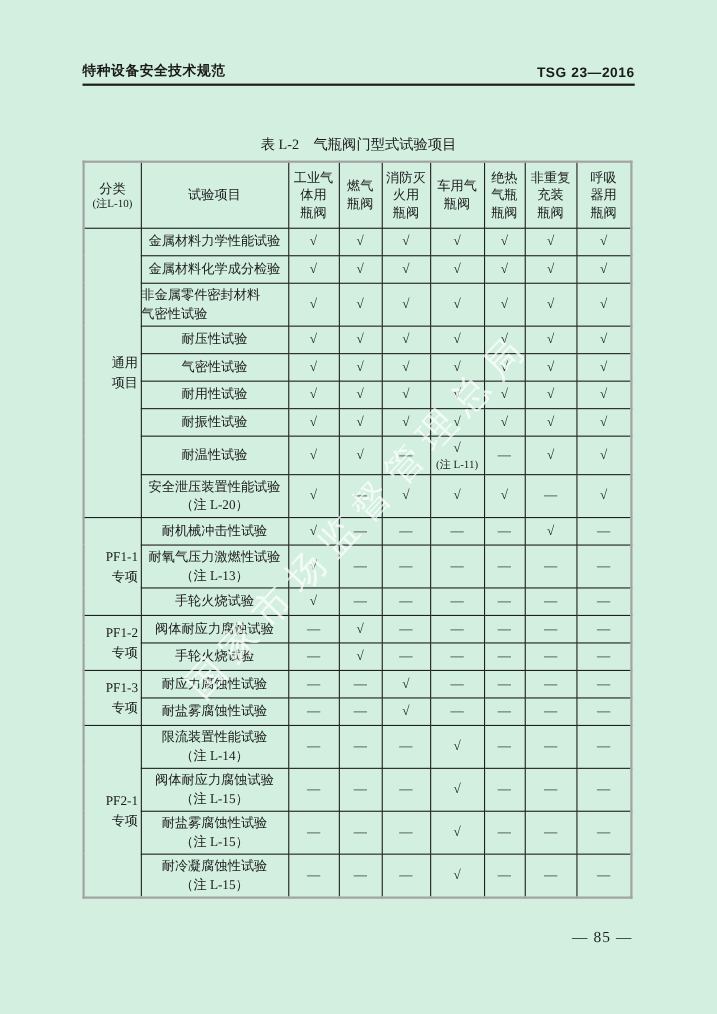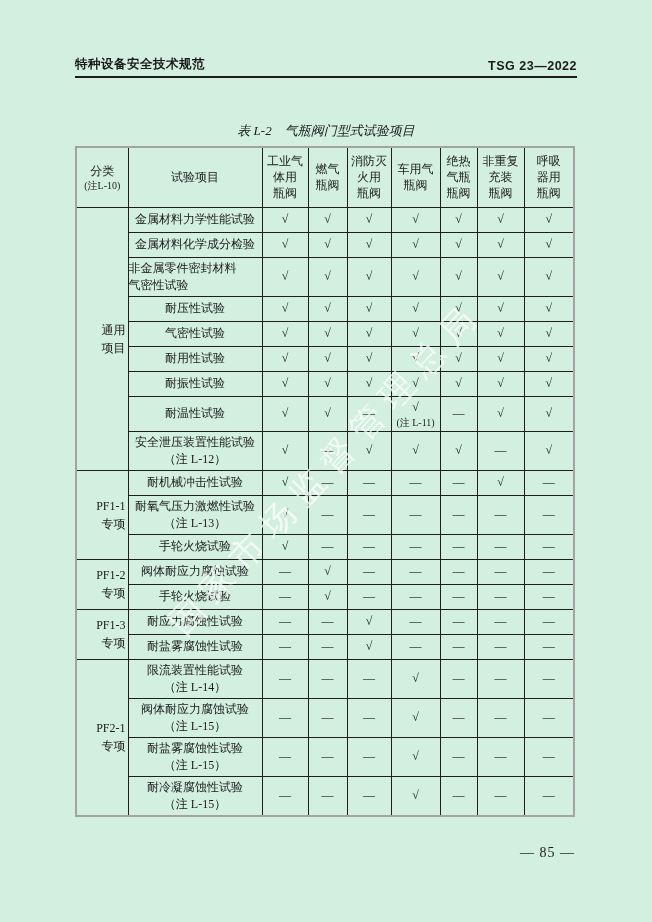--- a/index.html
+++ b/index.html
@@ -26,21 +26,21 @@
     font-weight:bold;font-size:13.5px;
   }
   .section-heading .num{margin-right:14px;}
   .section-heading .ref{
     font-family:"Liberation Serif","DejaVu Serif",serif;
     font-weight:normal;font-size:13px;
   }
   
   .table-caption{
     position:absolute;left:75px;top:122px;width:502px;
-    text-align:center;font-size:13px;font-style:italic;
+    text-align:center;font-size:13px;
   }
   
   table.spec{
     position:absolute;left:75px;top:146px;width:498px;
     border-collapse:collapse;table-layout:fixed;
     font-size:12px;
     border:2px solid #a3a3a3;
   }
   table.spec th,table.spec td{
     border:1px solid #1f1f1f;
@@ -71,21 +71,21 @@
     font-family:"Liberation Serif","DejaVu Serif",serif;
   }
 </style>
 </head>
 <body>
 
 <div class="page">
 
   <div class="running-header">
     <span>特种设备安全技术规范</span>
-    <span>TSG 23—2022</span>
+    <span>TSG 23—2016</span>
   </div>
 
 
   <div class="table-caption">表 L-2　气瓶阀门型式试验项目</div>
 
   <table class="spec" id="spec-table">
       <colgroup>
         <col style="width: 52px;">
         <col style="width: 134px;">
         <col style="width: 46px;">
@@ -351,21 +351,21 @@
           <td>
             <div>√</div>
           </td>
           <td>
             <div>√</div>
           </td>
         </tr>
         <tr>
           <td>
             <div>安全泄压装置性能试验</div>
-            <div>（注 L-12）</div>
+            <div>（注 L-20）</div>
           </td>
           <td>
             <div>√</div>
           </td>
           <td>
             <div>—</div>
           </td>
           <td>
             <div>√</div>
           </td>

